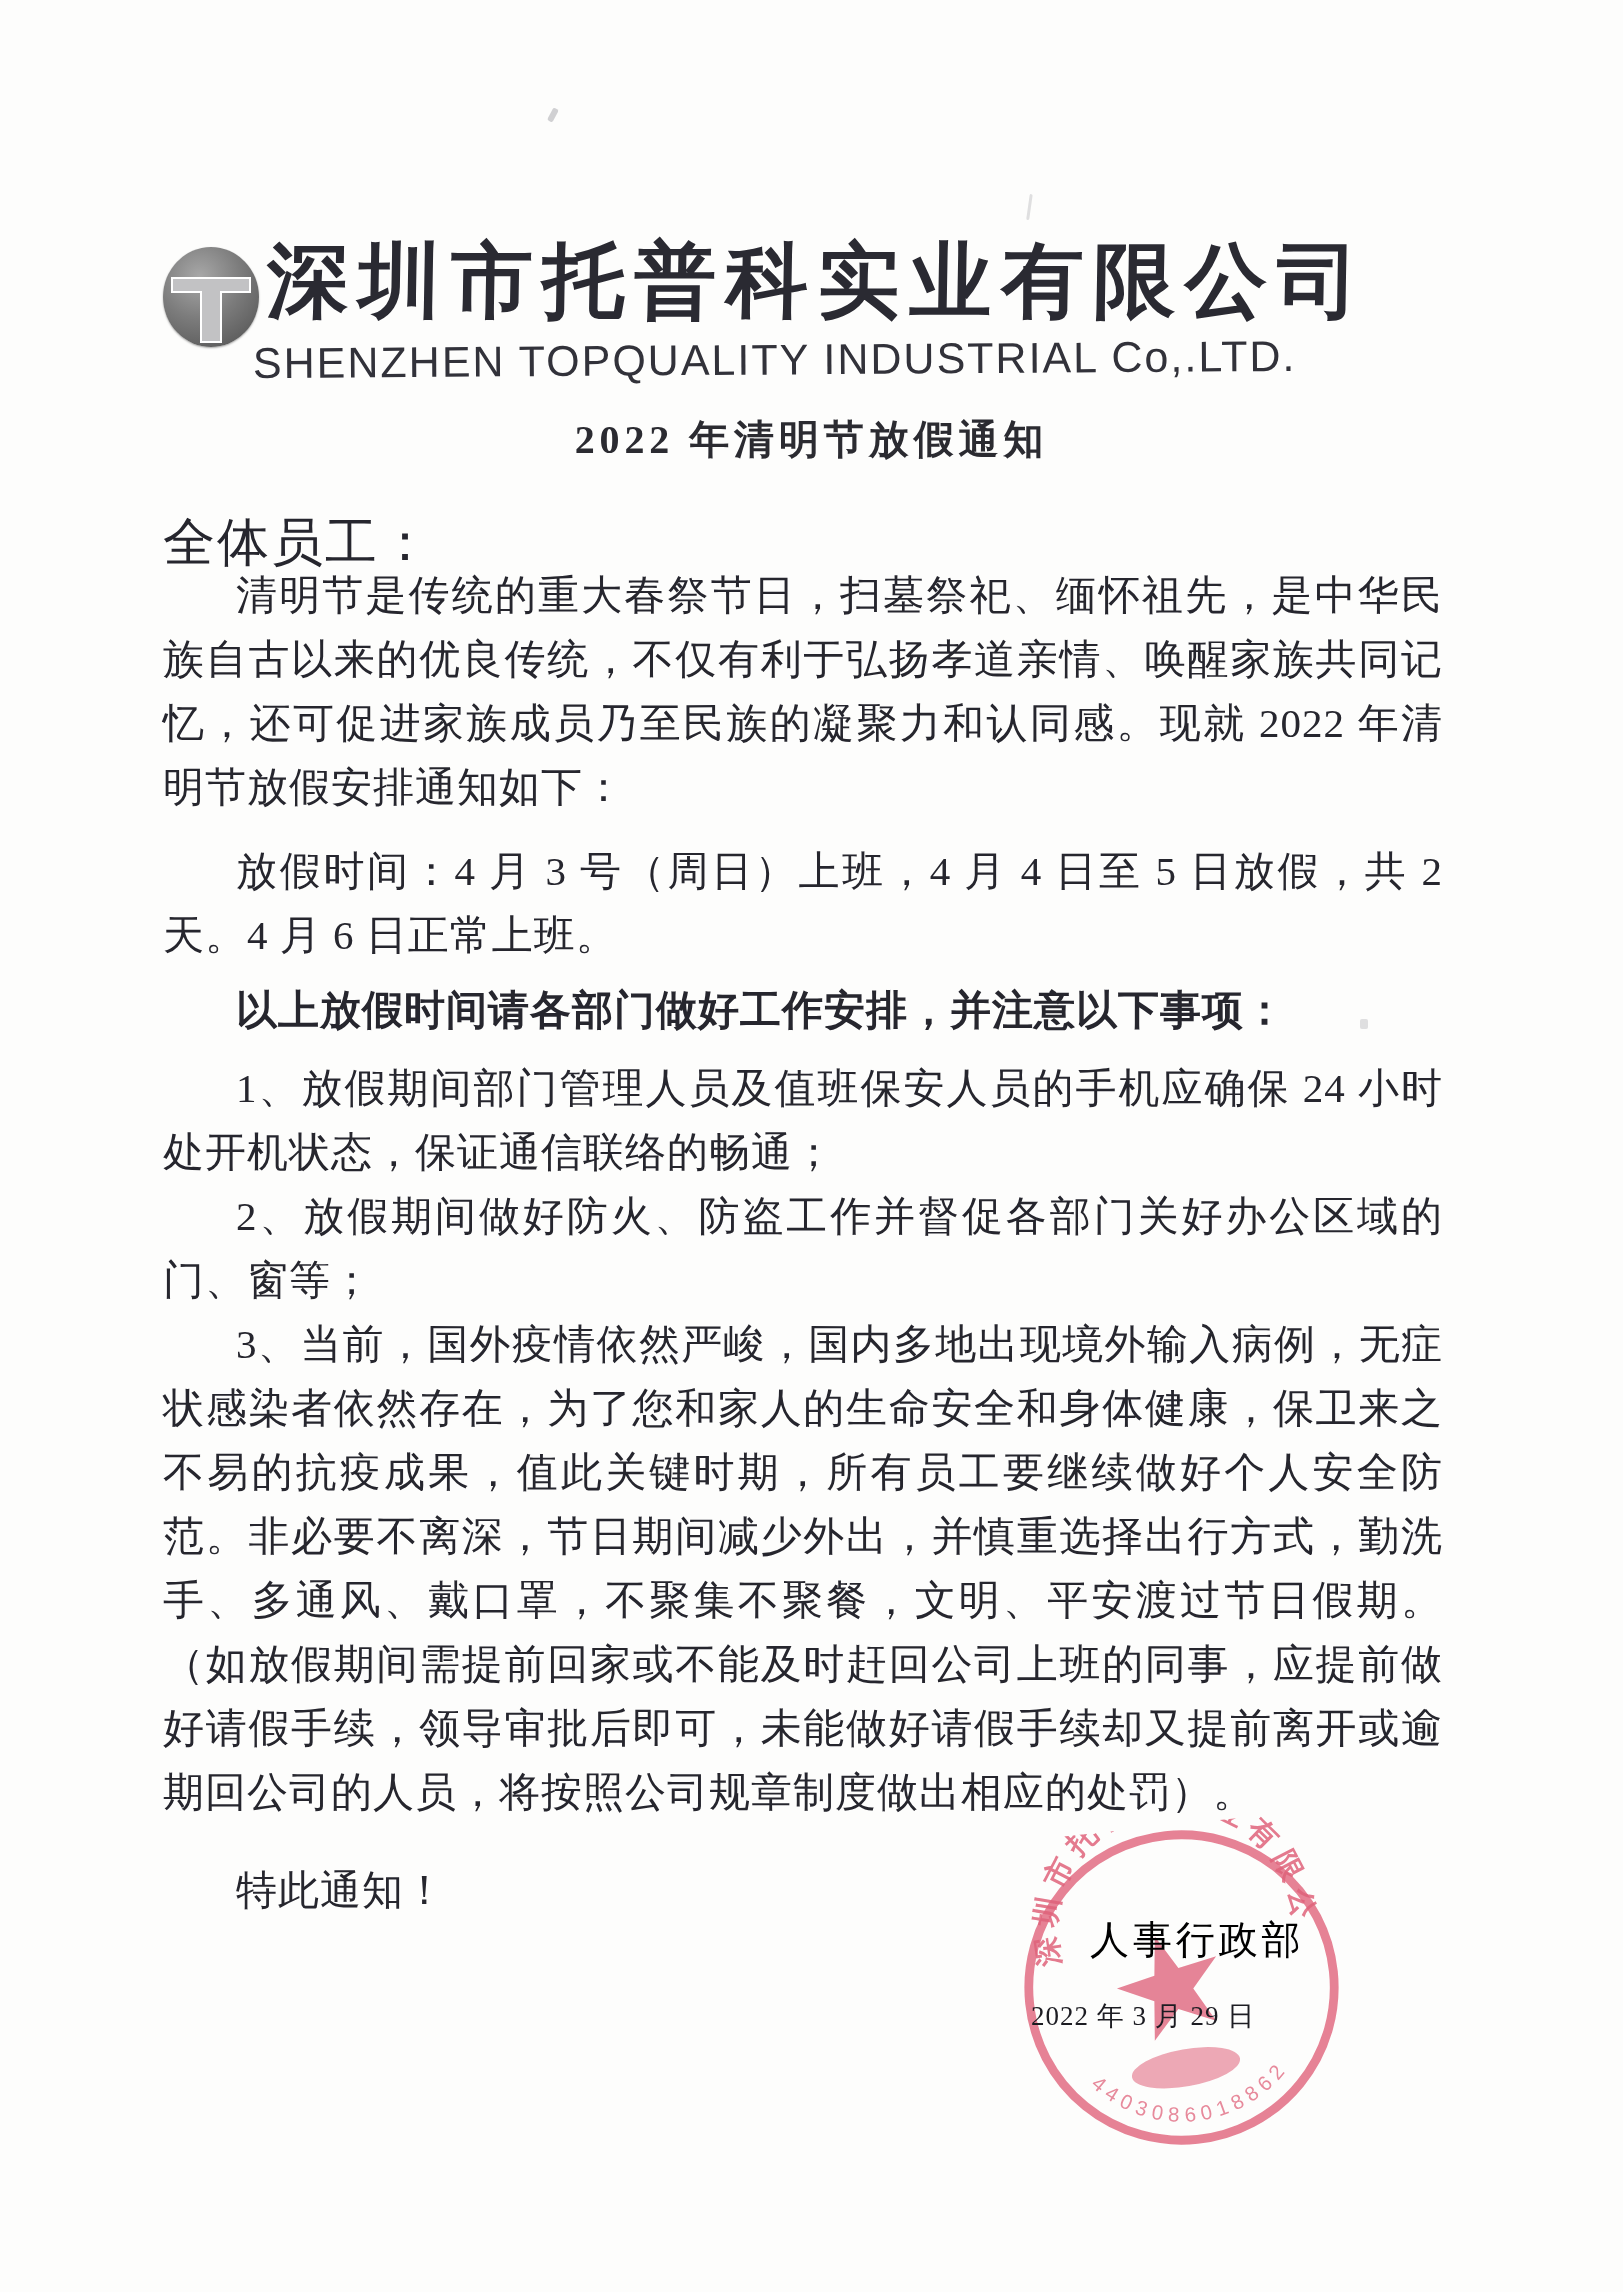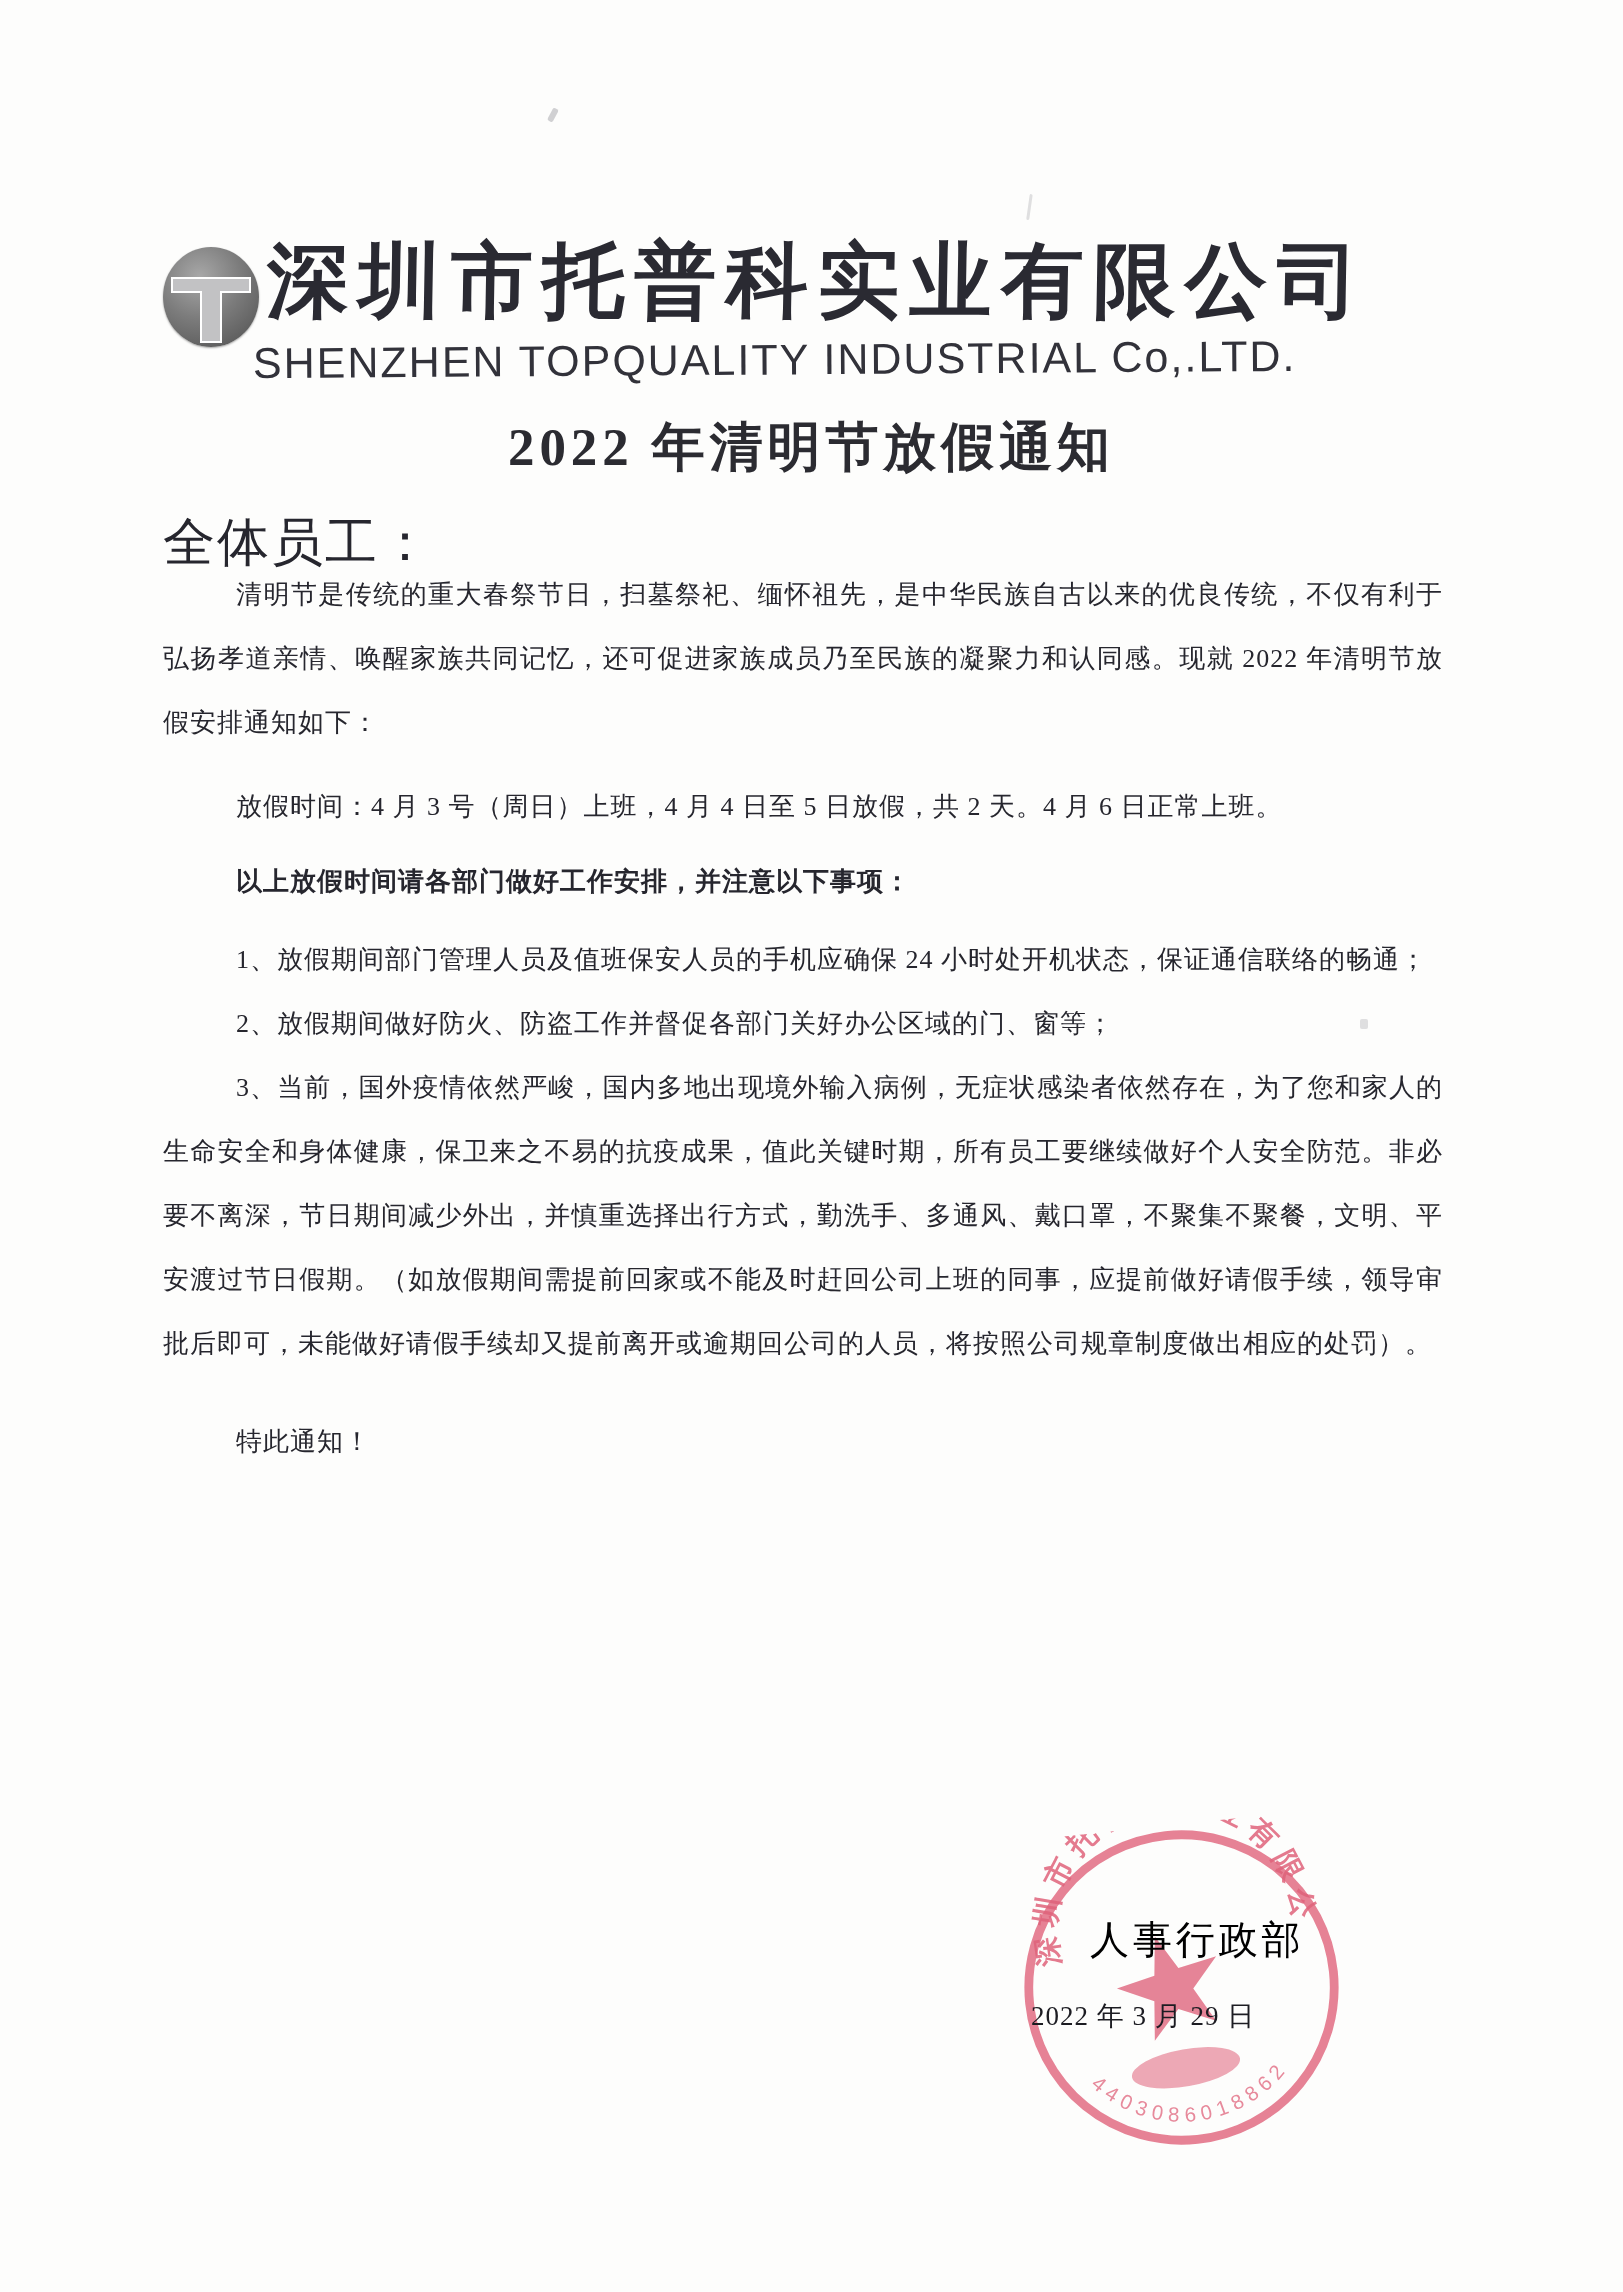--- a/index.html
+++ b/index.html
@@ -42,32 +42,32 @@
   .company-en {
     position: absolute; left: 253px; top: 335px; width: 1176px;
     font-family: "Liberation Sans", "DejaVu Sans", sans-serif;
     font-size: 43px; font-weight: 400; letter-spacing: 2px;
     white-space: nowrap; color: #32323a;
     transform: rotate(-0.4deg);
   }
   .doc-title {
     position: absolute; left: 0; top: 412px; width: 100%;
     text-align: center;
-    font-size: 53px; font-weight: 700; letter-spacing: 4.9px;
+    font-size: 40px; font-weight: 700; letter-spacing: 4.9px;
     color: #2b2b31; margin: 0;
   }
 
   
   .salutation {
     position: absolute; left: 163px; top: 508px;
     font-size: 52px; letter-spacing: 2px;
   }
   .body-text {
     position: absolute; left: 163px; top: 563px; width: 1280px;
-    font-size: 26px; text-align: justify; letter-spacing: 1px;
+    font-size: 41px; text-align: justify; letter-spacing: 1px;
   }
   .body-text p { margin: 0; text-indent: 73px; }
   .p-tight { line-height: 64px; }
   .p-schedule { margin-top: 19.6px !important; }
   .p-leadin  { margin-top: 11.8px !important; font-weight: bold; }
   .p-loose { line-height: 64px; }
   .p-item1 { margin-top: 13.7px !important; }
   .p-closing { margin-top: 23.5px !important; line-height: 84px; }
 
   

